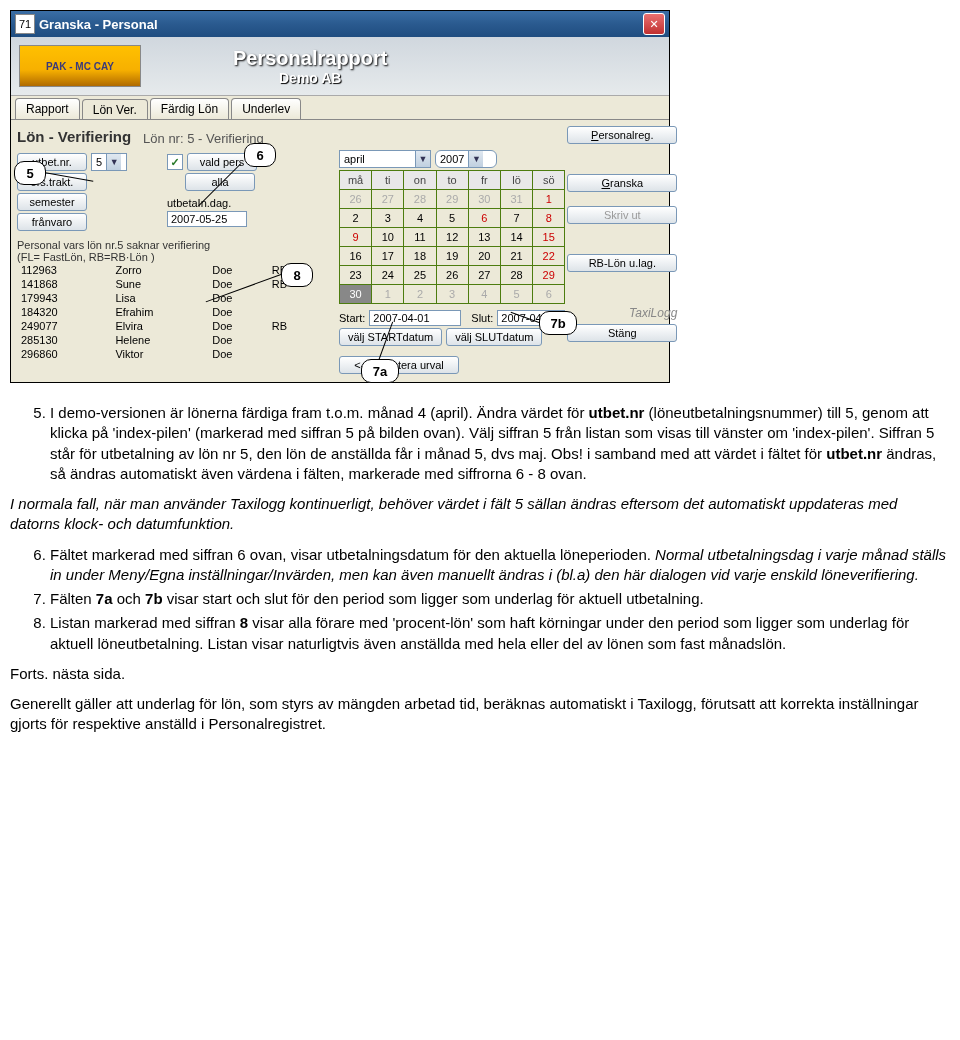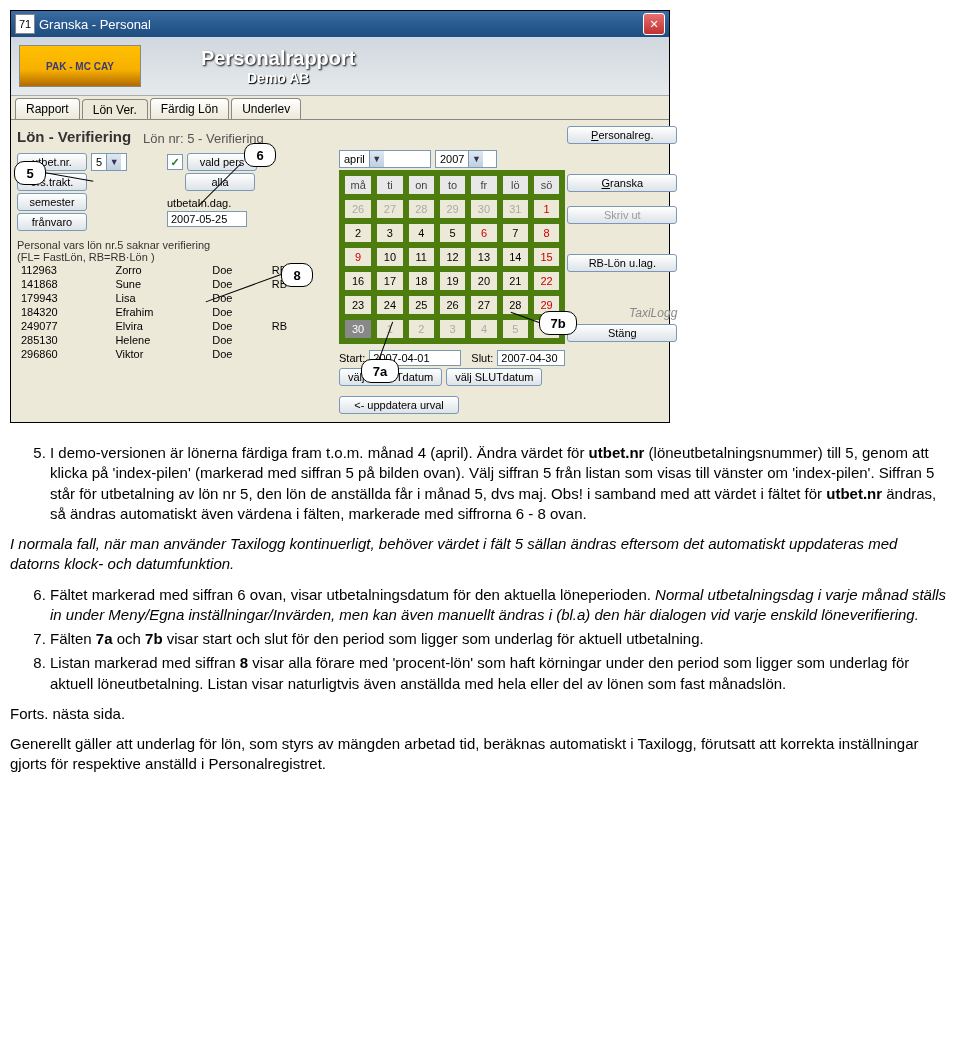--- a/index.html
+++ b/index.html
@@ -33,42 +33,42 @@
     margin: 0 4px;
     display: flex;
     align-items: center;
     justify-content: center;
     font-size: 11px;
     color: #000;
     border: 1px solid #888;
   }
   .titlebar .title-text {
     flex: 1;
-    font-weight: normal;
+    font-weight: bold;
   }
   .titlebar .close-btn {
     width: 20px;
     height: 20px;
     background: linear-gradient(#e97070, #c03030);
     border: 1px solid #fff;
     border-radius: 3px;
     color: #fff;
     font-size: 11px;
     display: flex;
     align-items: center;
     justify-content: center;
     margin-right: 4px;
     cursor: pointer;
   }
   .header-area {
     background: linear-gradient(to bottom, #d0d7de, #e6eaec);
     padding: 8px;
     display: flex;
     align-items: center;
-    gap: 60px;
+    gap: 92px;
     border-bottom: 1px solid #aaa;
   }
   .logo-box {
     width: 120px;
     height: 40px;
     background: linear-gradient(to bottom, #ffc000 0%, #f7b000 60%, #b06a00 100%);
     display: flex;
     align-items: center;
     justify-content: center;
     font-size: 10px;
@@ -175,21 +175,21 @@
     border-left:1px solid #7a98b7;
     display:flex;align-items:center;justify-content:center;
   }
   .chevron-down { font-size:9px; color:#335; }
   table.calendar {
     border-collapse:collapse;
     font-size:11px;
     width:100%;
   }
   table.calendar th, table.calendar td {
-    border:6px solid #4d7c0f;
+    border:1px solid #4d7c0f;
     text-align:center;
     width:28px;height:16px;
   }
   table.calendar th { background:#e8e8e8; font-weight:normal; color:#444; }
   table.calendar td.off { color:#aaa; }
   table.calendar td.red { color:#c00; }
   table.calendar td.sel { background:#888; color:#fff; }
   table.personlist {
     border-collapse:collapse;
     font-size:11px;
@@ -348,27 +348,27 @@
               <td>Viktor</td>
               <td>Doe</td>
               <td></td>
             </tr>
       </tbody>
         </table>
     </div>
 
     <div class="mid-col">
       <div class="row" style="margin-top:24px;">
-        <div class="dropdown" style="width:90px;">
+        <div class="dropdown" style="width:90px;justify-content:space-between;">
           <span class="dd-val">april</span>
           <span class="dd-arrow">
               <span class="chevron-down">▼</span>
             </span>
         </div>
-        <div class="dropdown" style="width:60px;">
+        <div class="dropdown" style="width:60px;border-radius:6px;">
           <span class="dd-val">2007</span>
           <span class="dd-arrow">
               <span class="chevron-down">▼</span>
             </span>
         </div>
       </div>
 
       <table class="calendar">
         <tbody>
             <tr>

